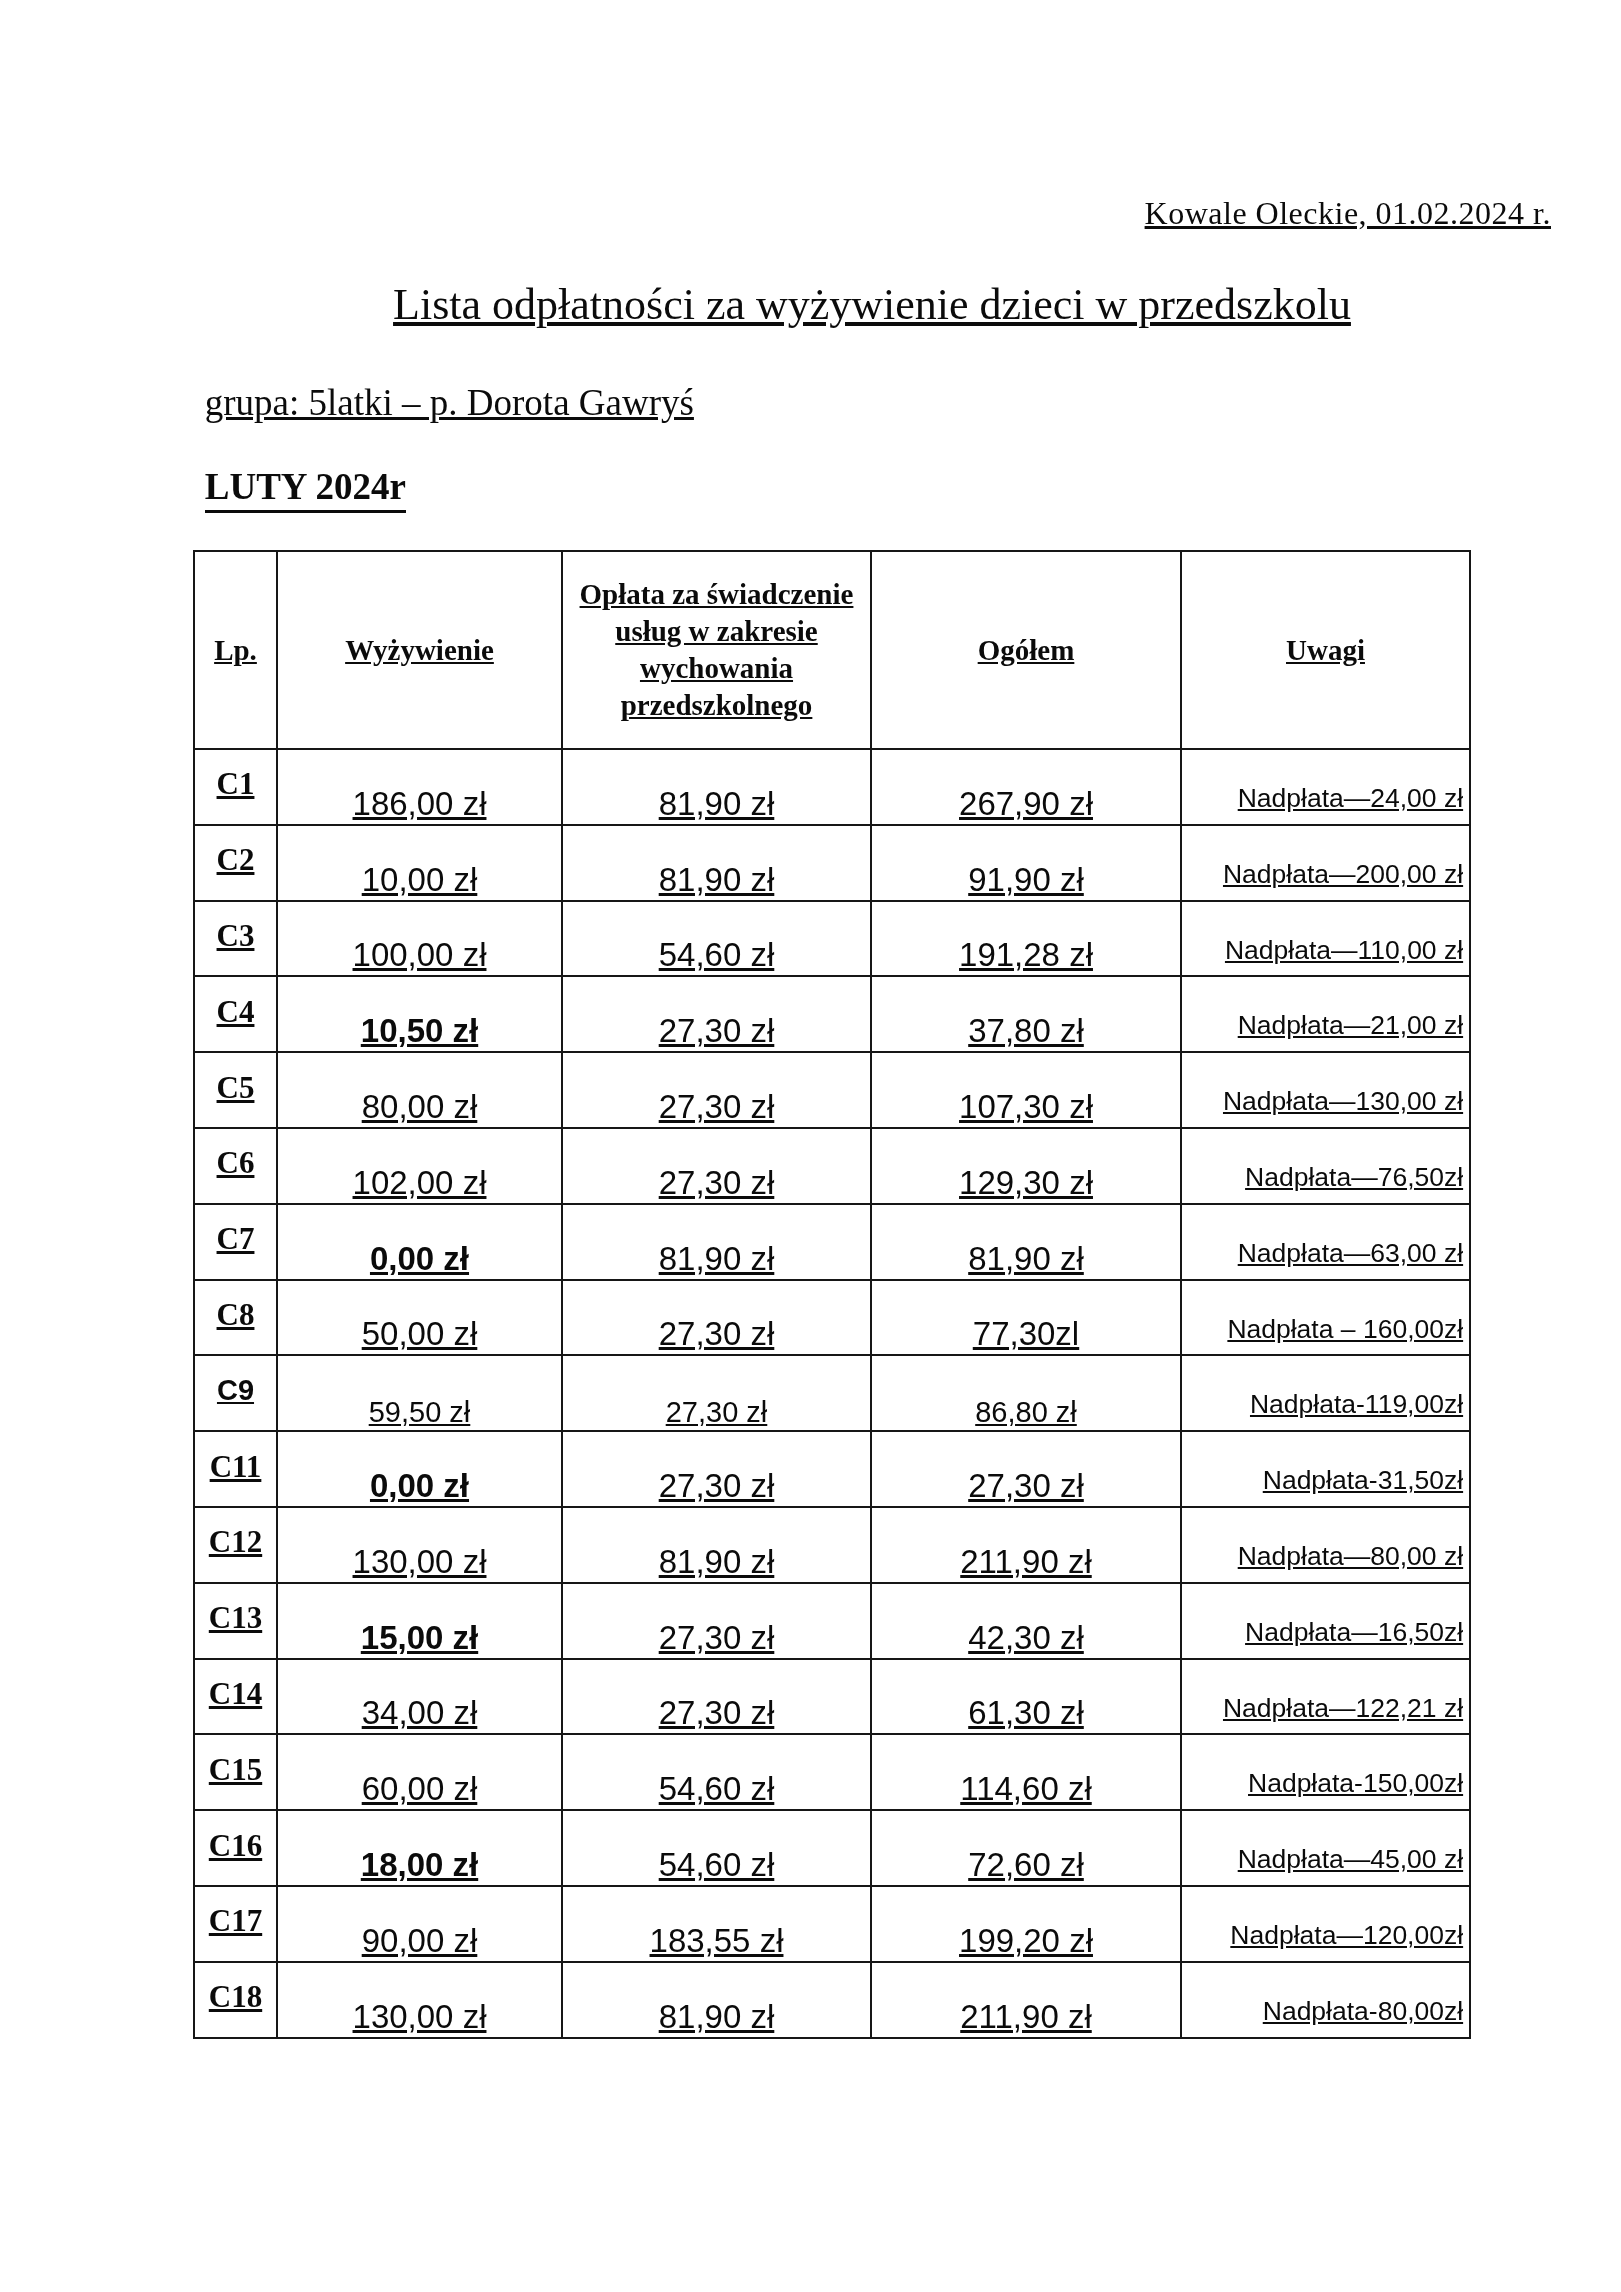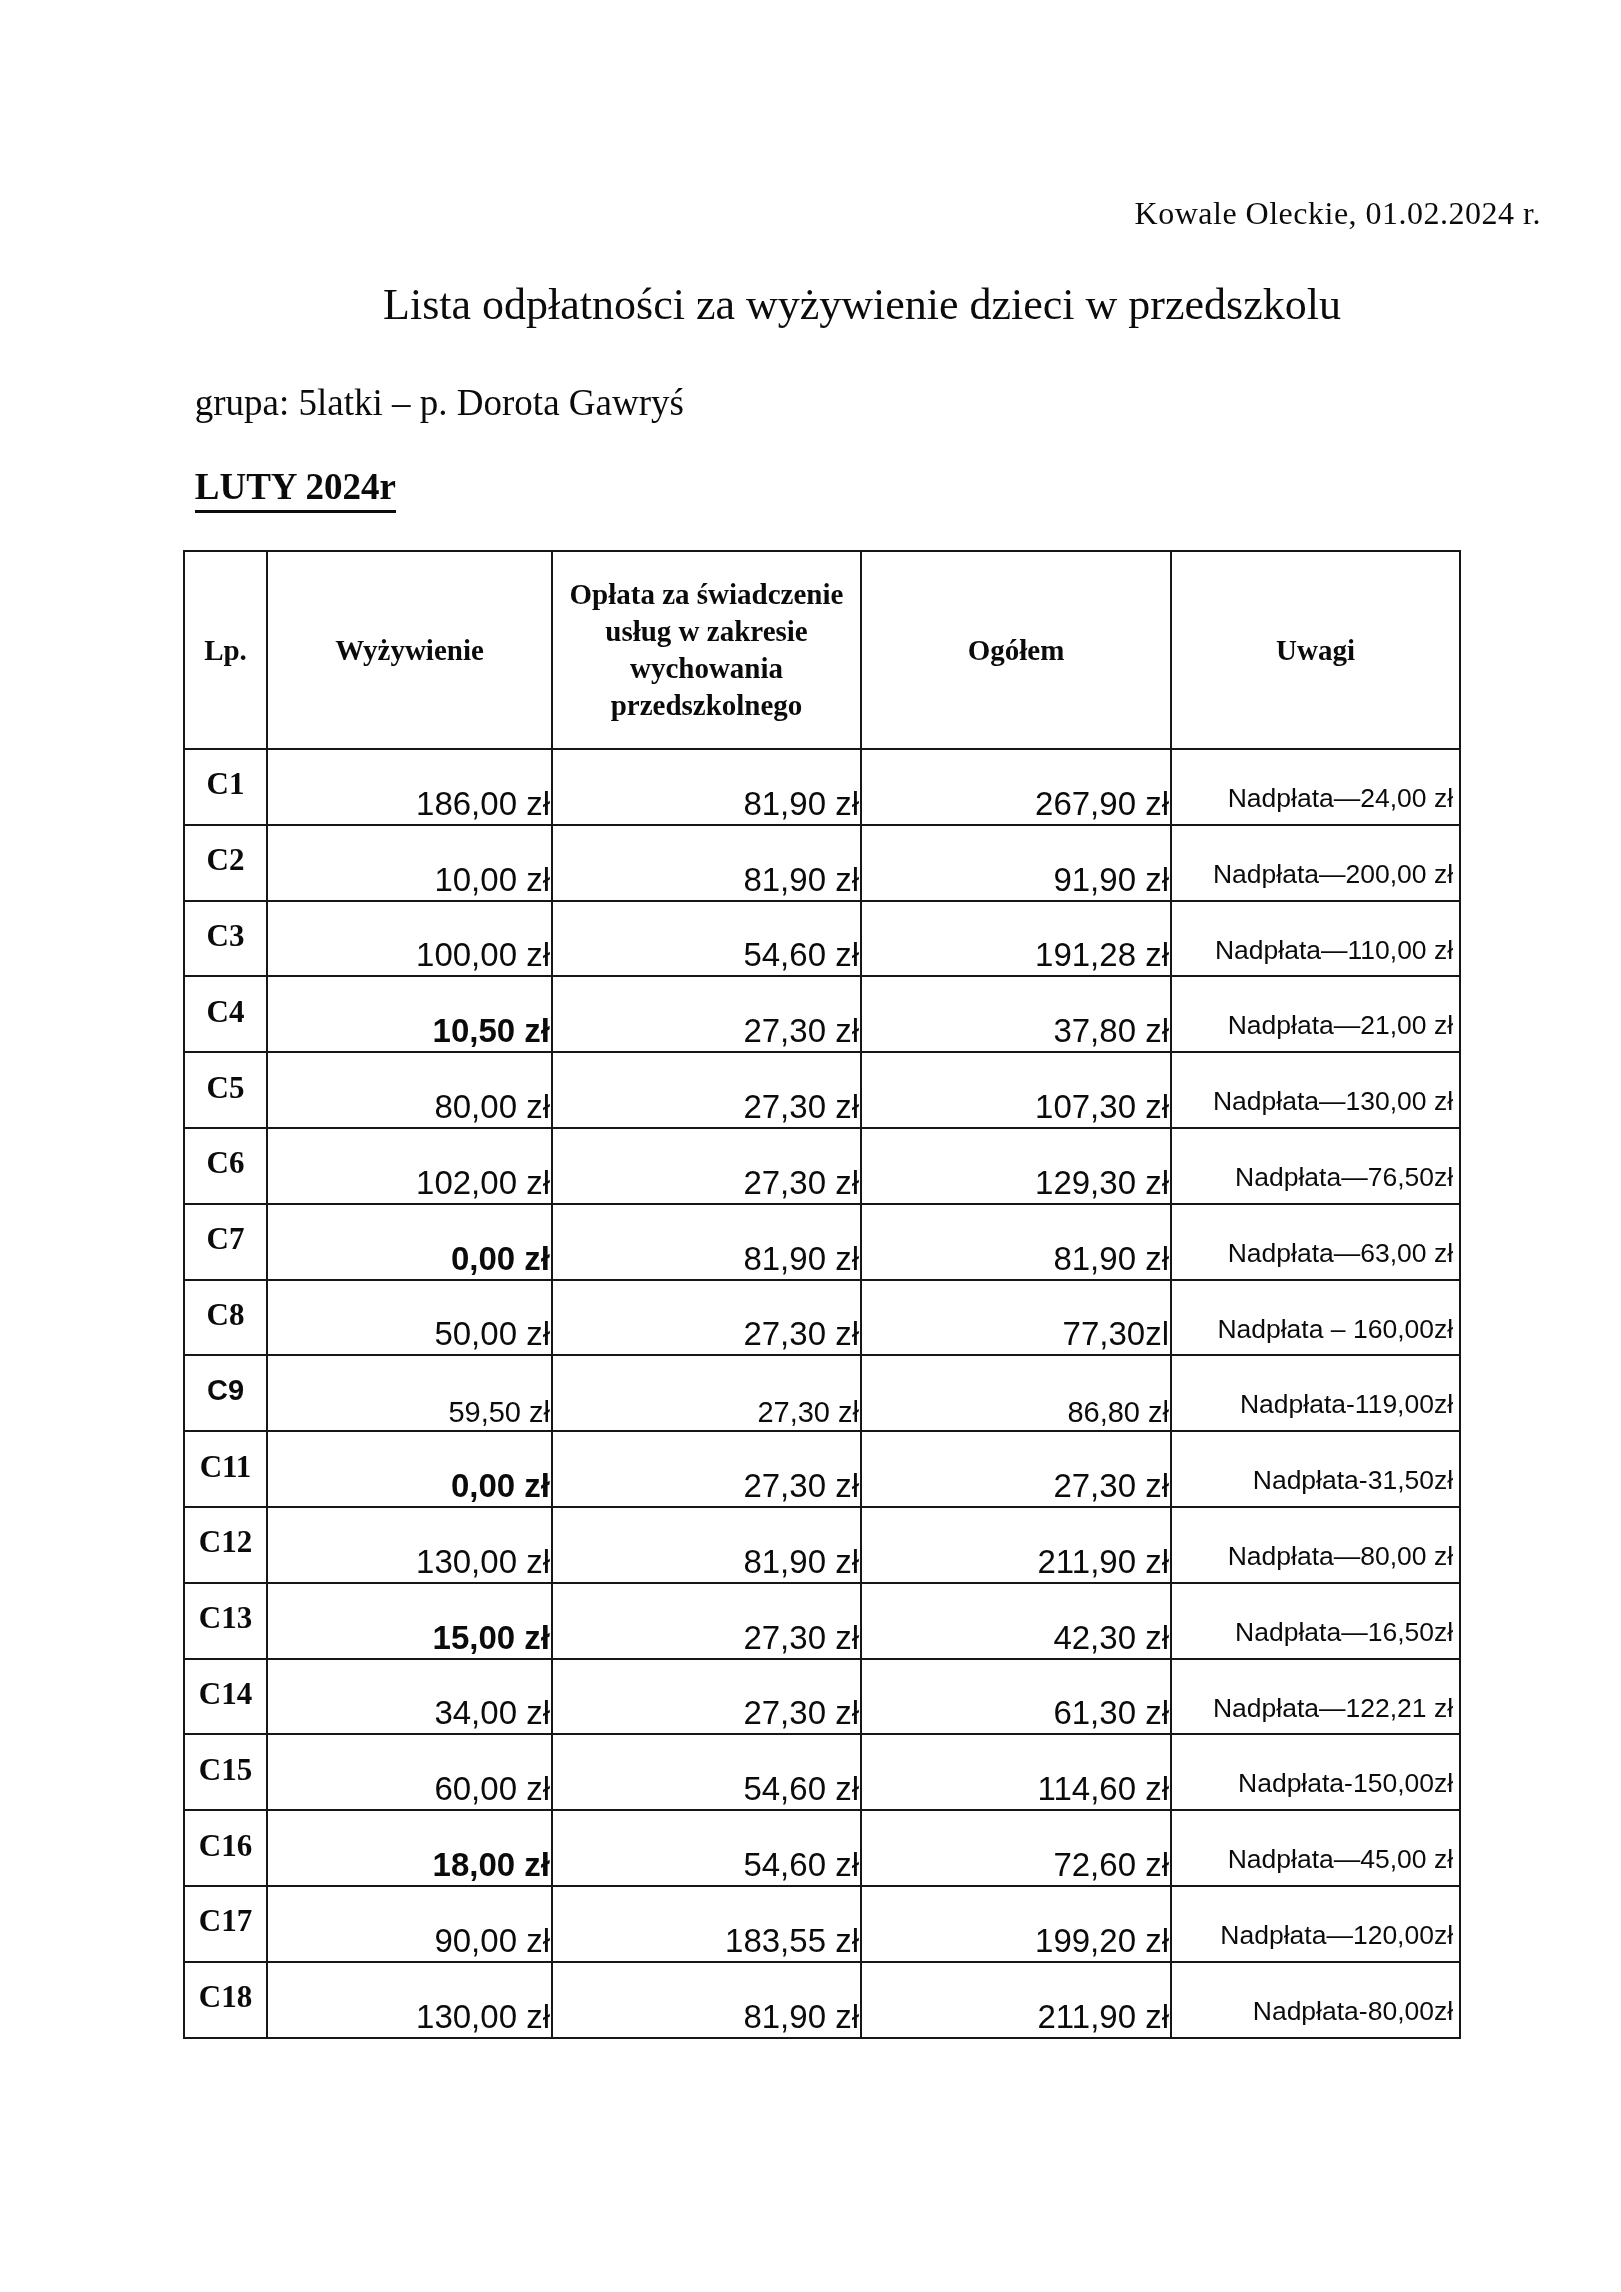--- a/index.html
+++ b/index.html
@@ -6,23 +6,24 @@
   .page{
     position:relative;
     width:1621px;height:2293px;
     background:#ffffff;
     overflow:hidden;
     font-family:"Liberation Serif","DejaVu Serif",serif;
     color:#0b0b0b;
   }
   .content{
     position:absolute;
-    left:183px;
+    left:193px;
     width:1358px;
     top:0;
+    text-decoration:underline;
   }
   .date-line{
     margin-top:194px;
     text-align:right;
     font-size:32px;
     line-height:39px;
     letter-spacing:0.5px;
   }
   .title{
     margin:47px 0 0 0;
@@ -77,21 +78,21 @@
     font-family:"Liberation Serif","DejaVu Serif",serif;
     font-weight:bold;
     font-size:31px;
     text-align:center;
     vertical-align:middle;
     padding-bottom:5.9px;
   }
   .val-cell{
     font-family:"Liberation Sans","DejaVu Sans",sans-serif;
     font-size:33px;
-    text-align:right;
+    text-align:center;
     vertical-align:bottom;
     padding-bottom:1px;
   }
   .uwagi-cell{
     font-family:"Liberation Sans","DejaVu Sans",sans-serif;
     font-size:26.5px;
     text-align:right;
     vertical-align:bottom;
     padding:0 5.9px 9.8px 13.7px;
     white-space:nowrap;

